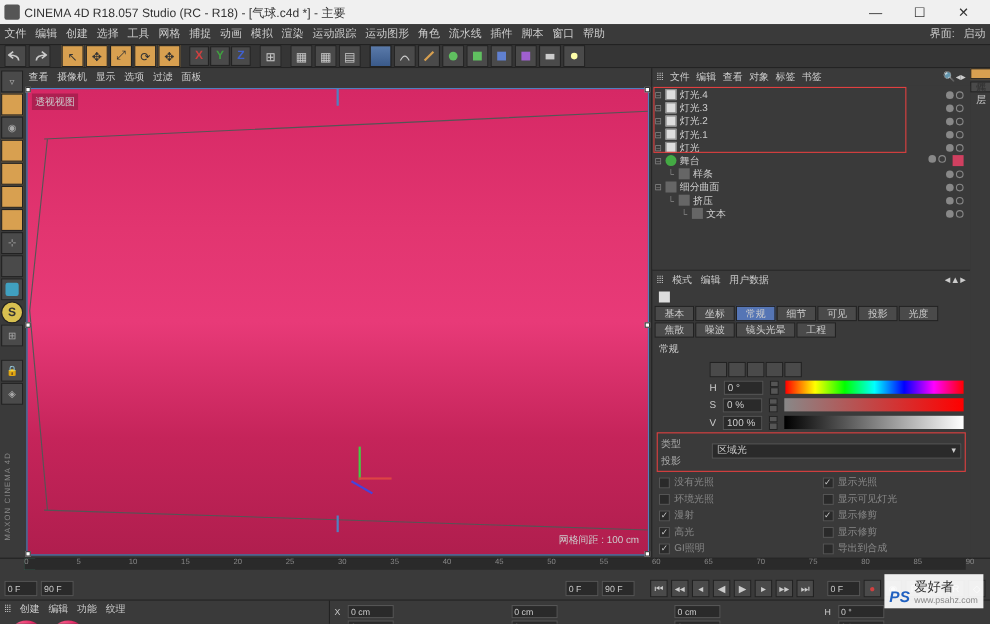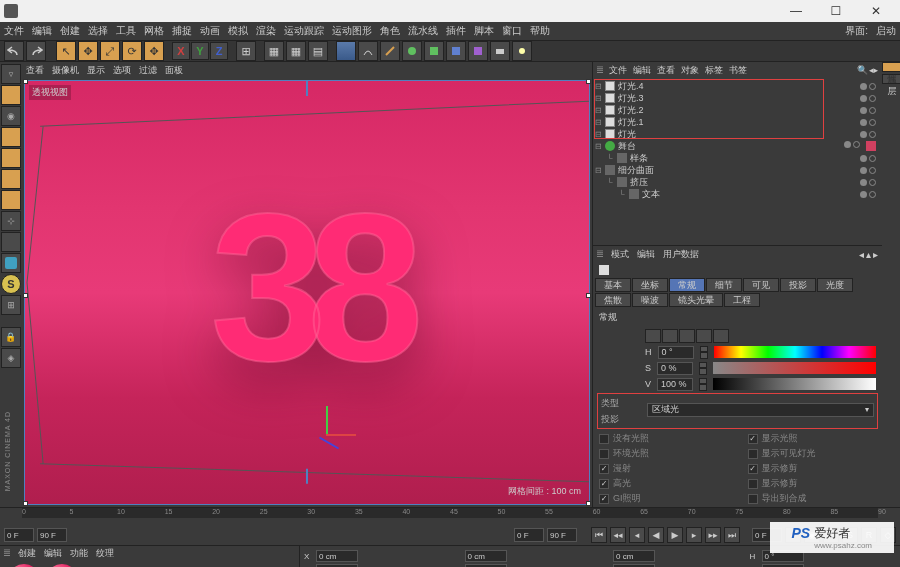--- a/index.html
+++ b/index.html
@@ -94,32 +94,33 @@
 .bottom-area { height: 60px; background: #3a3a3a; display: flex; border-top: 1px solid #222; }
 .mat-panel { width: 300px; border-right: 1px solid #222; }
 .mat-tabs { height: 14px; display: flex; font-size: 9px; color: #ccc; gap: 8px; padding: 0 4px; align-items: center; }
 .mat-balls { display: flex; gap: 6px; padding: 4px 8px; }
 .mat-ball { width: 32px; height: 32px; border-radius: 50%; background: radial-gradient(circle at 30% 30%, #ff80a0, #e02060 50%, #801030); }
 .coord-panel { flex: 1; padding: 4px; }
 .coord-grid { display: grid; grid-template-columns: repeat(4, 1fr); gap: 2px; }
 .coord-row { display: flex; align-items: center; gap: 2px; font-size: 8px; color: #ccc; }
 .coord-row .lbl { width: 10px; }
 .coord-input { width: 42px; height: 12px; background: #2a2a2a; border: 1px solid #555; font-size: 8px; color: #ccc; display:flex;align-items:center;padding:0 2px;}
-.watermark { position: absolute; right: 6px; bottom: 14px; background: rgba(255,255,255,0.92); padding: 3px 22px; font-size: 12px; color: #333; display: flex; align-items: flex-start; gap: 4px; z-index: 100; }
+.watermark { position: absolute; right: 6px; bottom: 14px; background: rgba(255,255,255,0.92); padding: 3px 5px; font-size: 12px; color: #333; display: flex; align-items: flex-end; gap: 4px; z-index: 100; }
 .watermark b { color: #2060c0; font-size: 14px; font-style: italic; }
 .watermark .sub { font-size: 8px; color: #888; display: block; line-height: 1; }
 .maxon { position: absolute; left: 4px; bottom: 76px; writing-mode: vertical-rl; transform: rotate(180deg); font-size: 7px; color: #888; letter-spacing: 1px; }
 .color-mode-btns { display: flex; gap: 1px; }
 .cmb { width: 16px; height: 14px; background: #4a4a4a; border: 1px solid #222; }
 </style>
 </head>
 <body>
 
 <div class="titlebar">
   <div class="icon"></div>
+  <span>CINEMA 4D R18.057 Studio (RC - R18) - [气球.c4d *] - 主要</span>
   <div class="wincontrols">
     <div class="winbtn">—</div>
     <div class="winbtn">☐</div>
     <div class="winbtn">✕</div>
   </div>
 </div>
 
 <div class="menubar">
   <span>文件</span>
   <span>编辑</span>
@@ -245,21 +246,20 @@
       <span>选项</span>
       <span>过滤</span>
       <span>面板</span>
     </div>
     <div class="vp-render">
       <div class="vp-label">透视视图</div>
       <svg class="vp-campath" viewBox="0 0 560 400" preserveAspectRatio="none">
         <path d="M 15 45 L 560 20 M 15 380 L 560 398 M 18 45 L 2 200 L 18 380" stroke="#555" stroke-width="1" fill="none"></path>
         <path d="M 280 0 L 280 15 M 280 385 L 280 400" stroke="#5080c0" stroke-width="2"></path>
       </svg>
-      <div class="number38">38</div>
       <div class="vp-axis">
         <div class="ax-y"></div>
           <div class="ax-x"></div>
           <div class="ax-z"></div>
       </div>
       <div class="vp-handle" style="top:-2px;left:-2px"></div>
       <div class="vp-handle" style="top:-2px;right:-2px"></div>
       <div class="vp-handle" style="bottom:-2px;left:-2px"></div>
       <div class="vp-handle" style="bottom:-2px;right:-2px"></div>
       <div class="vp-handle" style="top:50%;left:-2px"></div>

